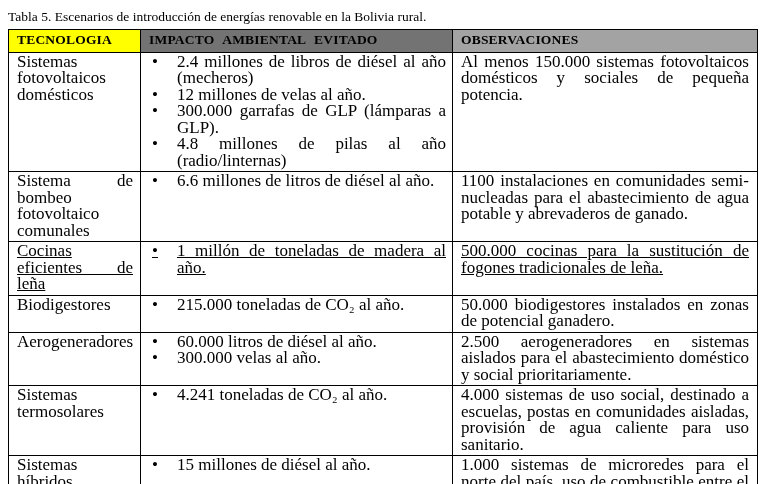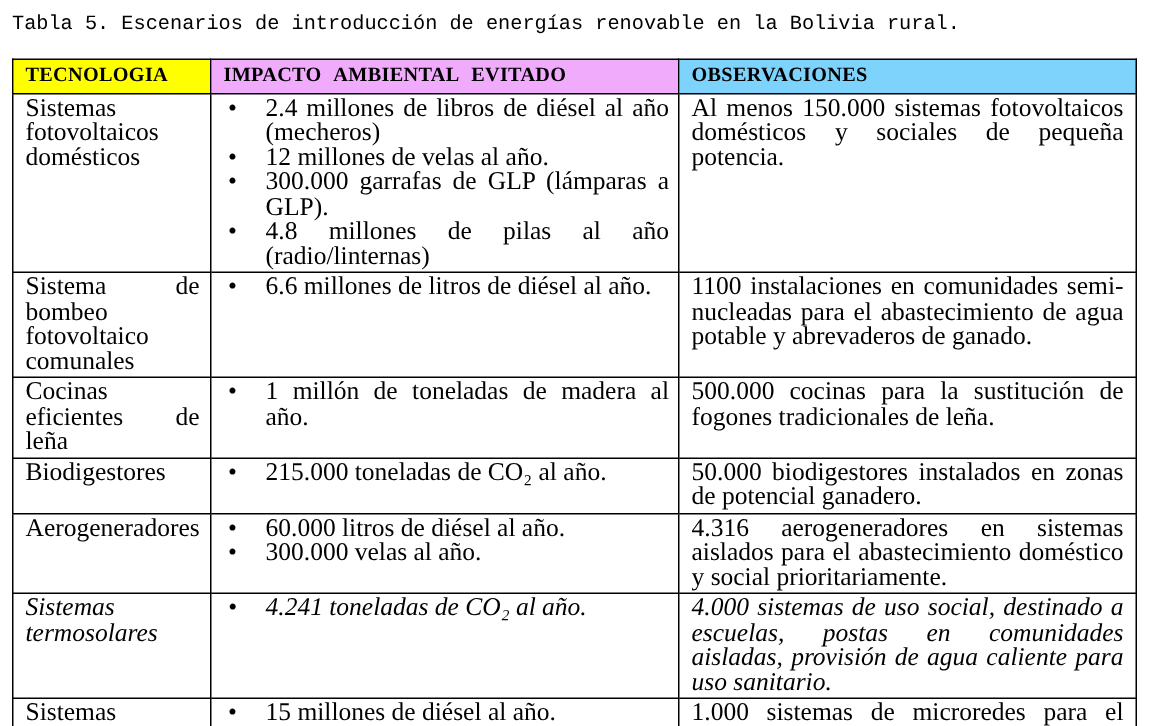--- a/index.html
+++ b/index.html
@@ -8,23 +8,22 @@
     width:767px;height:484px;
     padding:9px 8px 0 8px;
     font-family:"Liberation Serif","DejaVu Serif",serif;
     color:#000;
     overflow:hidden;
     background:#fff;
   }
   .caption{
     font-size:13.5px;
     line-height:16px;
-    margin:0 0 14px 0;
+    margin:0 0 4px 0;
     white-space:nowrap;
-    font-family:Liberation Mono, monospace;
   }
   table.tbl{
     border-collapse:collapse;
     width:749px;
     table-layout:fixed;
   }
   .tbl col.c1{width:132px;}
   .tbl col.c2{width:312px;}
   .tbl col.c3{width:305px;}
   .tbl th,.tbl td{
@@ -41,24 +40,24 @@
     font-weight:bold;
     font-size:13.5px;
     letter-spacing:0.2px;
     word-spacing:5px;
     padding-top:2px;
     padding-bottom:3px;
     height:22px;
   }
   tbody tr:nth-child(1){height:97px;}
   tbody tr:nth-child(2){height:68px;}
-  tbody tr:nth-child(3){height:36px;}
+  tbody tr:nth-child(3){height:36px;text-decoration:underline;}
   tbody tr:nth-child(4){height:36px;}
   tbody tr:nth-child(5){height:52px;margin-top:32px;}
-  tbody tr:nth-child(6){height:55px;font-style:italic;}
+  tbody tr:nth-child(6){height:55px;}
   tbody tr:nth-child(7){height:54px;}
   td.tec{text-align:justify;padding-right:7px;}
   td.obs{text-align:justify;}
   td.imp{padding-left:0;padding-right:6px;}
   .bullet-item{display:flex;}
   .bullet{flex:0 0 25px;padding-left:11px;}
   .bullet-text{flex:1 1 auto;text-align:justify;}
   .source{
     font-size:13px;
     line-height:16px;
@@ -73,22 +72,22 @@
 
   <table class="tbl">
     <colgroup>
       <col class="c1">
         <col class="c2">
         <col class="c3">
     </colgroup>
     <thead>
       <tr>
         <th style="background: rgb(255, 255, 0);">TECNOLOGIA</th>
-        <th style="background: #f0abfc; margin-left: 25px;">IMPACTO  AMBIENTAL  EVITADO</th>
-        <th style="background: #7dd3fc;">OBSERVACIONES</th>
+        <th style="background: #737373; margin-left: 25px;">IMPACTO  AMBIENTAL  EVITADO</th>
+        <th style="background: #a3a3a3;">OBSERVACIONES</th>
       </tr>
     </thead>
     <tbody id="table-body">
         <tr>
           <td class="tec">Sistemas fotovoltaicos domésticos</td>
           <td class="imp">
             <div class="bullet-item">
               <span class="bullet">•</span>
               <span class="bullet-text">2.4 millones de libros de diésel al año (mecheros)</span>
             </div>
@@ -142,21 +141,21 @@
           <td class="imp">
             <div class="bullet-item">
               <span class="bullet">•</span>
               <span class="bullet-text">60.000 litros de diésel al año.</span>
             </div>
             <div class="bullet-item">
               <span class="bullet">•</span>
               <span class="bullet-text">300.000 velas al año.</span>
             </div>
           </td>
-          <td class="obs">4.316 aerogeneradores en sistemas aislados para el abastecimiento doméstico y social prioritariamente.</td>
+          <td class="obs">2.500 aerogeneradores en sistemas aislados para el abastecimiento doméstico y social prioritariamente.</td>
         </tr>
         <tr>
           <td class="tec">Sistemas termosolares</td>
           <td class="imp">
             <div class="bullet-item">
               <span class="bullet">•</span>
               <span class="bullet-text">4.241 toneladas de CO₂ al año.</span>
             </div>
           </td>
           <td class="obs">4.000 sistemas de uso social, destinado a escuelas, postas en comunidades aisladas, provisión de agua caliente para uso sanitario.</td>

